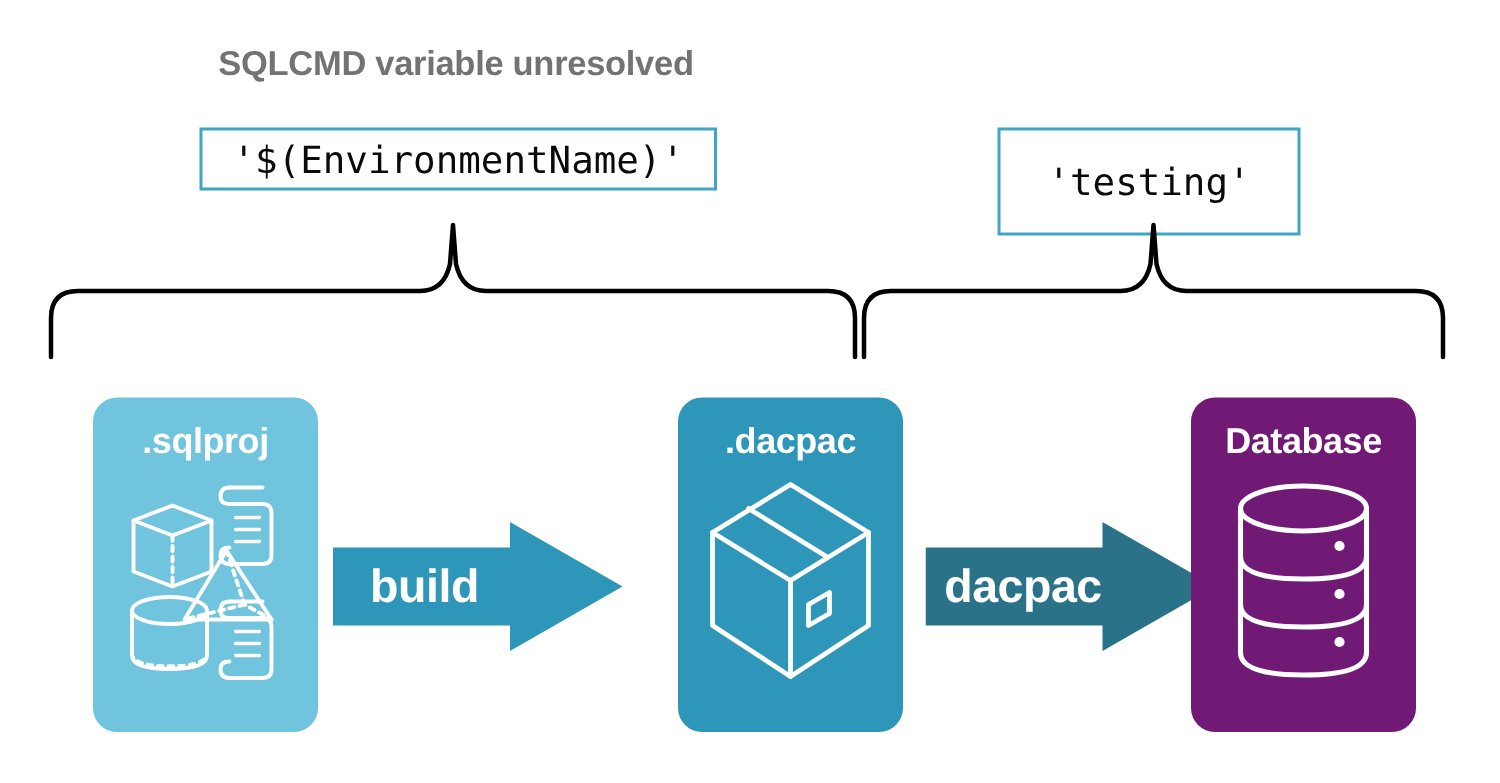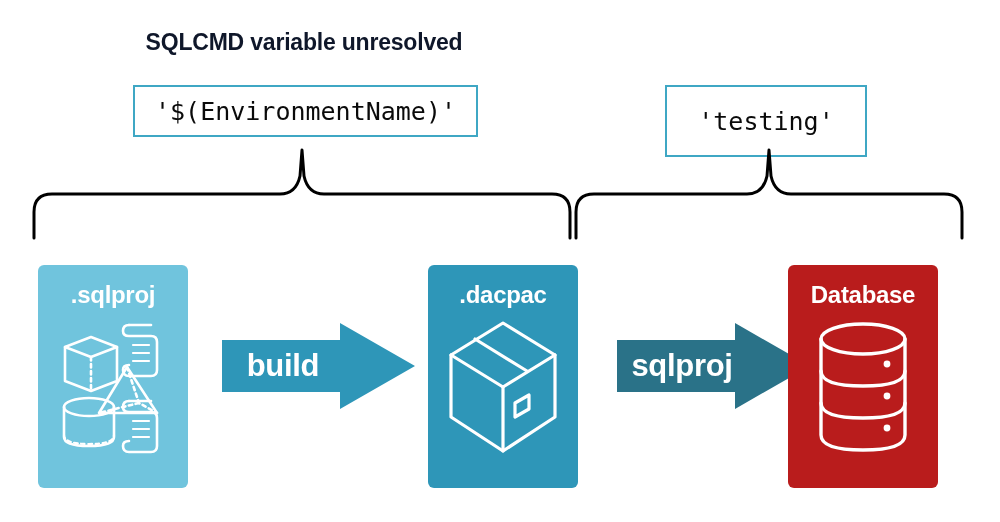--- a/index.html
+++ b/index.html
@@ -22,21 +22,21 @@
     width: 1000px;
     height: 522px;
   }
 
   
   .section-title {
     position: absolute;
     font-family: "Liberation Sans", sans-serif;
     font-weight: bold;
     font-size: 23px;
-    color: #0f172a;
+    color: #737373;
     letter-spacing: -0.2px;
     white-space: nowrap;
     text-align: center;
     line-height: 28px;
   }
   #title-left  { left: 54px;  top: 28px; width: 500px; }
   #title-right { left: 566px; top: 28px; width: 404px; }
 
   
   .code-box {
@@ -46,40 +46,41 @@
     border: 2px solid #3fa7c4;
     display: flex;
     align-items: center;
     justify-content: center;
     font-family: "DejaVu Sans Mono", "Liberation Mono", monospace;
     font-size: 25px;
     color: #0a0a0a;
     letter-spacing: 0px;
     white-space: nowrap;
   }
-  #code-left  { left: 133px; top: 85px; width: 345px; height: 52px; }
+  #code-left  { left: 133px; top: 85px; width: 345px; height: 42px; }
   #code-right { left: 665px; top: 85px; width: 202px; height: 72px; }
 
   
   .brace {
     position: absolute;
     top: 148px;
     height: 92px;
   }
   #brace-left  { left: 28px;  width: 548px; }
   #brace-right { left: 570px; width: 398px; }
 
   
   .card {
     position: absolute;
     top: 265px;
     width: 150px;
     height: 223px;
-    border-radius: 6px;
+    border-radius: 16px;
     box-sizing: border-box;
+    margin-left: 24px;
   }
   .card-label {
     position: absolute;
     top: 16px;
     left: 0;
     right: 0;
     text-align: center;
     font-family: "Liberation Sans", sans-serif;
     font-weight: bold;
     font-size: 24px;
@@ -92,26 +93,26 @@
     left: 0;
     right: 0;
     top: 52px;
     display: flex;
     align-items: center;
     justify-content: center;
   }
 
   #card-sqlproj  { left: 38px;  background: #70c4dd; }
   #card-dacpac   { left: 428px; background: #2e96b8; padding-left: 34px; }
-  #card-database { left: 788px; background: #b91c1c; }
+  #card-database { left: 770px; background: #701a75; }
 
   
   .arrow {
     position: absolute;
-    top: 323px;
+    top: 348px;
     width: 193px;
     height: 86px;
     padding-left: 16px;
   }
   #arrow-build  { left: 206px; }
   #arrow-deploy { left: 601px; }
   .arrow-label {
     position: absolute;
     top: 0;
     left: 0;
@@ -231,21 +232,21 @@
 
         <path d="M72,86 L86,78 L86,92 L72,100 Z"></path>
       </svg>
     </div>
   </div>
 
   <div class="arrow" id="arrow-deploy">
     <svg width="193" height="86" viewBox="0 0 193 86">
       <path d="M0,17 L118,17 L118,0 L193,43 L118,86 L118,69 L0,69 Z" fill="#2a7288"></path>
     </svg>
-    <div class="arrow-label">sqlproj</div>
+    <div class="arrow-label">dacpac</div>
   </div>
 
   <div class="card" id="card-database">
     <div class="card-label">Database</div>
     <div class="card-art">
       <svg width="110" height="140" viewBox="0 0 110 140" fill="none" stroke="#ffffff" stroke-width="3.4" stroke-linecap="round" stroke-linejoin="round">
         <ellipse cx="55" cy="22" rx="42" ry="15"></ellipse>
         <path d="M13,22 L13,118 Q13,133 55,133 Q97,133 97,118 L97,22"></path>
         <path d="M13,54 Q13,69 55,69 Q97,69 97,54"></path>
         <path d="M13,86 Q13,101 55,101 Q97,101 97,86"></path>

